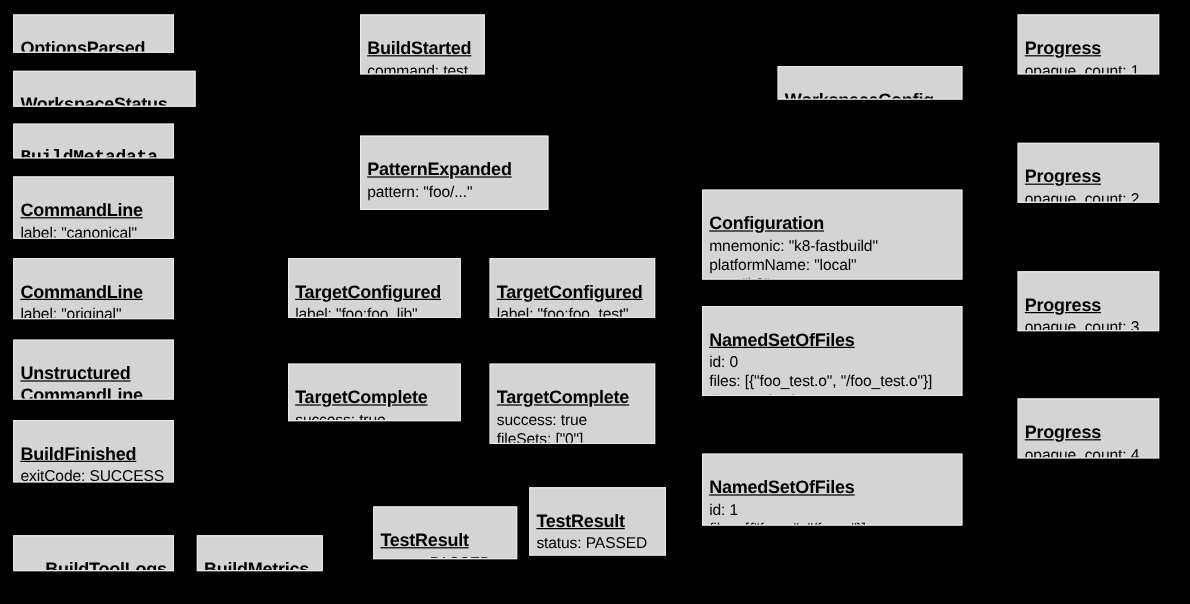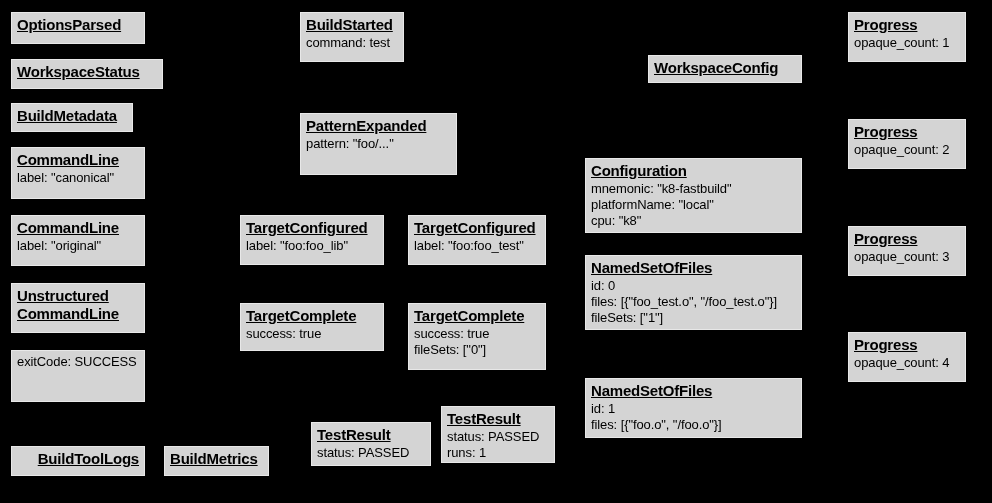--- a/index.html
+++ b/index.html
@@ -19,21 +19,21 @@
     position: relative;
     width: 992px;
     height: 503px;
     background: #000000;
   }
   .node {
     position: absolute;
     box-sizing: border-box;
     background: #d4d4d4;
     border: 1px solid #e8e8e8;
-    padding: 3px 5px 4px 5px;
+    padding: 19px 5px 4px 5px;
     color: #000000;
     line-height: 1.22;
     overflow: hidden;
   }
   .node-title {
     display: block;
     font-size: 15px;
     font-weight: bold;
     text-decoration: underline;
     white-space: pre-line;
@@ -52,36 +52,37 @@
 </head>
 <body>
 
 <div id="canvas">
     <div class="node" style="left: 11px; top: 12px; width: 134px; height: 32px;">
       <span class="node-title">OptionsParsed</span>
     </div>
     <div class="node" style="left: 11px; top: 59px; width: 152px; height: 30px;">
       <span class="node-title">WorkspaceStatus</span>
     </div>
-    <div class="node" style="left: 11px; top: 103px; width: 122px; height: 29px;">
+    <div class="node" style="left: 11px; top: 103px; width: 134px; height: 29px; font-family: Liberation Mono, monospace;">
       <span class="node-title">BuildMetadata</span>
     </div>
     <div class="node" style="left: 11px; top: 147px; width: 134px; height: 52px;">
       <span class="node-title">CommandLine</span>
       <span class="node-fields">label: "canonical"</span>
     </div>
     <div class="node" style="left: 11px; top: 215px; width: 134px; height: 51px;">
       <span class="node-title">CommandLine</span>
       <span class="node-fields">label: "original"</span>
     </div>
     <div class="node" style="left: 11px; top: 283px; width: 134px; height: 50px;">
       <span class="node-title">Unstructured
 CommandLine</span>
     </div>
     <div class="node" style="left: 11px; top: 350px; width: 134px; height: 52px;">
+      <span class="node-title">BuildFinished</span>
       <span class="node-fields">exitCode: SUCCESS</span>
     </div>
     <div class="node" style="left: 11px; top: 446px; width: 134px; height: 30px; text-align: right;">
       <span class="node-title">BuildToolLogs</span>
     </div>
     <div class="node" style="left: 164px; top: 446px; width: 105px; height: 30px;">
       <span class="node-title">BuildMetrics</span>
     </div>
     <div class="node" style="left: 300px; top: 12px; width: 104px; height: 50px;">
       <span class="node-title">BuildStarted</span>

